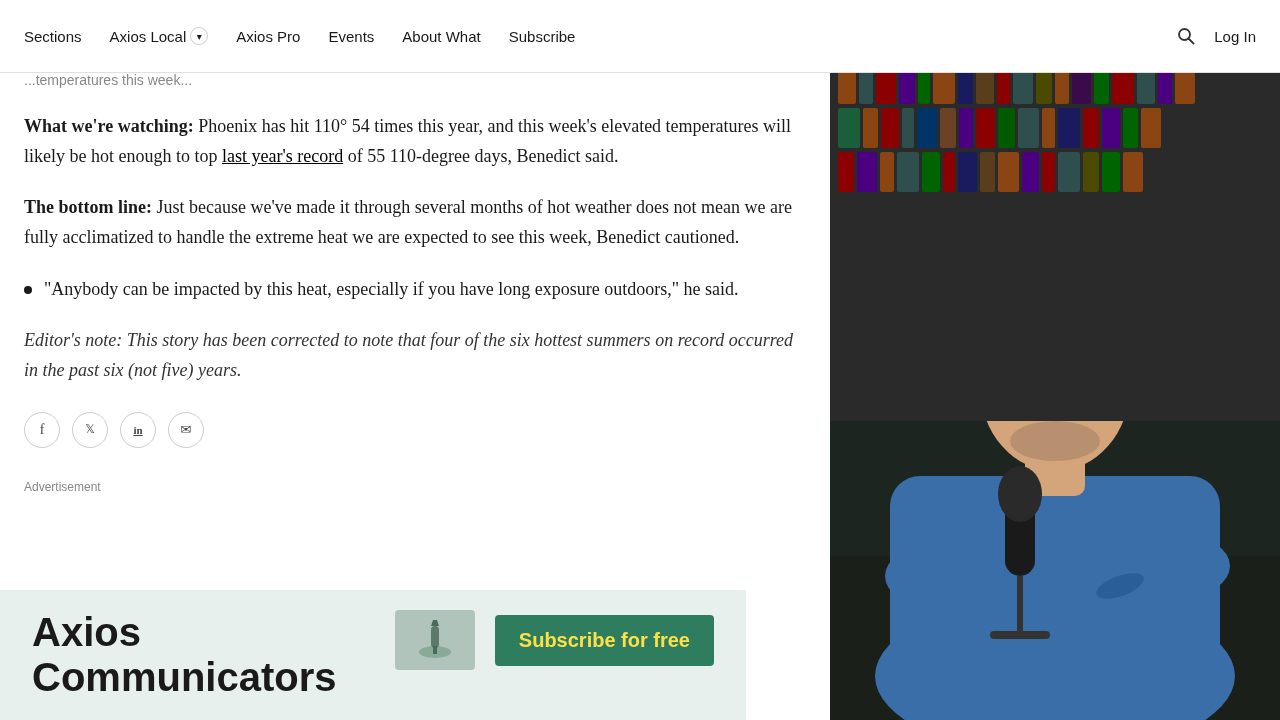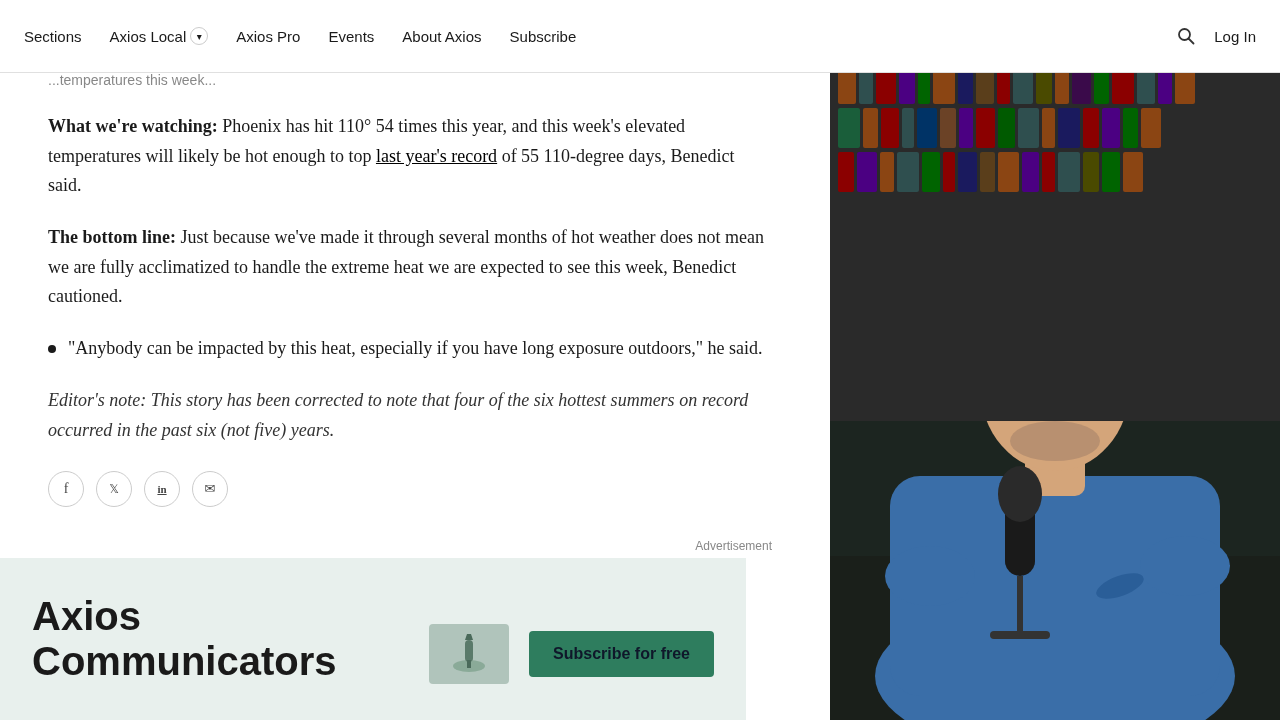--- a/index.html
+++ b/index.html
@@ -68,21 +68,21 @@
       font-size: 15px;
       font-weight: 500;
       color: #1a1a1a;
       cursor: pointer;
     }
 
     
     .main-content {
       margin-top: 56px;
       max-width: 820px;
-      padding: 0 48px;
+      padding: 0 24px;
       padding-top: 16px;
     }
 
     
     .partial-top {
       color: #555;
       font-family: Arial, Helvetica, sans-serif;
       font-size: 14px;
       margin-bottom: 24px;
       opacity: 0.7;
@@ -154,37 +154,37 @@
       align-items: center;
       justify-content: center;
       cursor: pointer;
       font-size: 14px;
       color: #444;
       background: #fff;
     }
 
     
     .ad-label {
-      text-align: right;
+      text-align: left;
       font-family: Arial, Helvetica, sans-serif;
       font-size: 12px;
       color: #888;
       margin-bottom: 4px;
     }
 
     
     .footer-ad {
       position: fixed;
       bottom: 0;
       left: 0;
       width: 746px;
       background: #e8f0ed;
-      padding: 36px 32px;
-      display: flex;
-      align-items: flex-end;
+      padding: 20px 32px;
+      display: flex;
+      align-items: flex-start;
       justify-content: space-between;
     }
     .footer-ad-title {
       font-family: Arial, Helvetica, sans-serif;
       font-size: 40px;
       font-weight: 700;
       color: #1a1a1a;
     }
     .footer-ad-right {
       display: flex;
@@ -196,23 +196,23 @@
       height: 60px;
       background: #b0c4bb;
       border-radius: 4px;
       display: flex;
       align-items: center;
       justify-content: center;
       font-size: 32px;
     }
     .subscribe-btn {
       background: #2e7d5e;
-      color: #0f172a;
-      font-family: Arial, Helvetica, sans-serif;
-      font-size: 16px;
+      color: #fde047;
+      font-family: Arial, Helvetica, sans-serif;
+      font-size: 20px;
       font-weight: 600;
       padding: 14px 24px;
       border: none;
       border-radius: 4px;
       cursor: pointer;
       white-space: nowrap;
     }
 
     
     .video-overlay {
@@ -266,21 +266,21 @@
 
 <nav class="navbar">
   <div class="navbar-left">
     <a class="nav-item">Sections</a>
     <div class="nav-local nav-item">
       <span>Axios Local</span>
       <span class="dropdown-arrow">▾</span>
     </div>
     <a class="nav-item">Axios Pro</a>
     <a class="nav-item">Events</a>
-    <a class="nav-item">About Axios</a>
+    <a class="nav-item">About What</a>
     <a class="nav-item">Subscribe</a>
   </div>
   <div class="navbar-right">
     <div class="search-icon-btn">
       <svg width="20" height="20" viewBox="0 0 20 20" fill="none">
         <circle cx="8.5" cy="8.5" r="5.5" stroke="#333" stroke-width="1.8"></circle>
         <line x1="12.5" y1="12.5" x2="17.5" y2="17.5" stroke="#333" stroke-width="1.8" stroke-linecap="round"></line>
       </svg>
     </div>
     <span class="login-btn">Log In</span>

